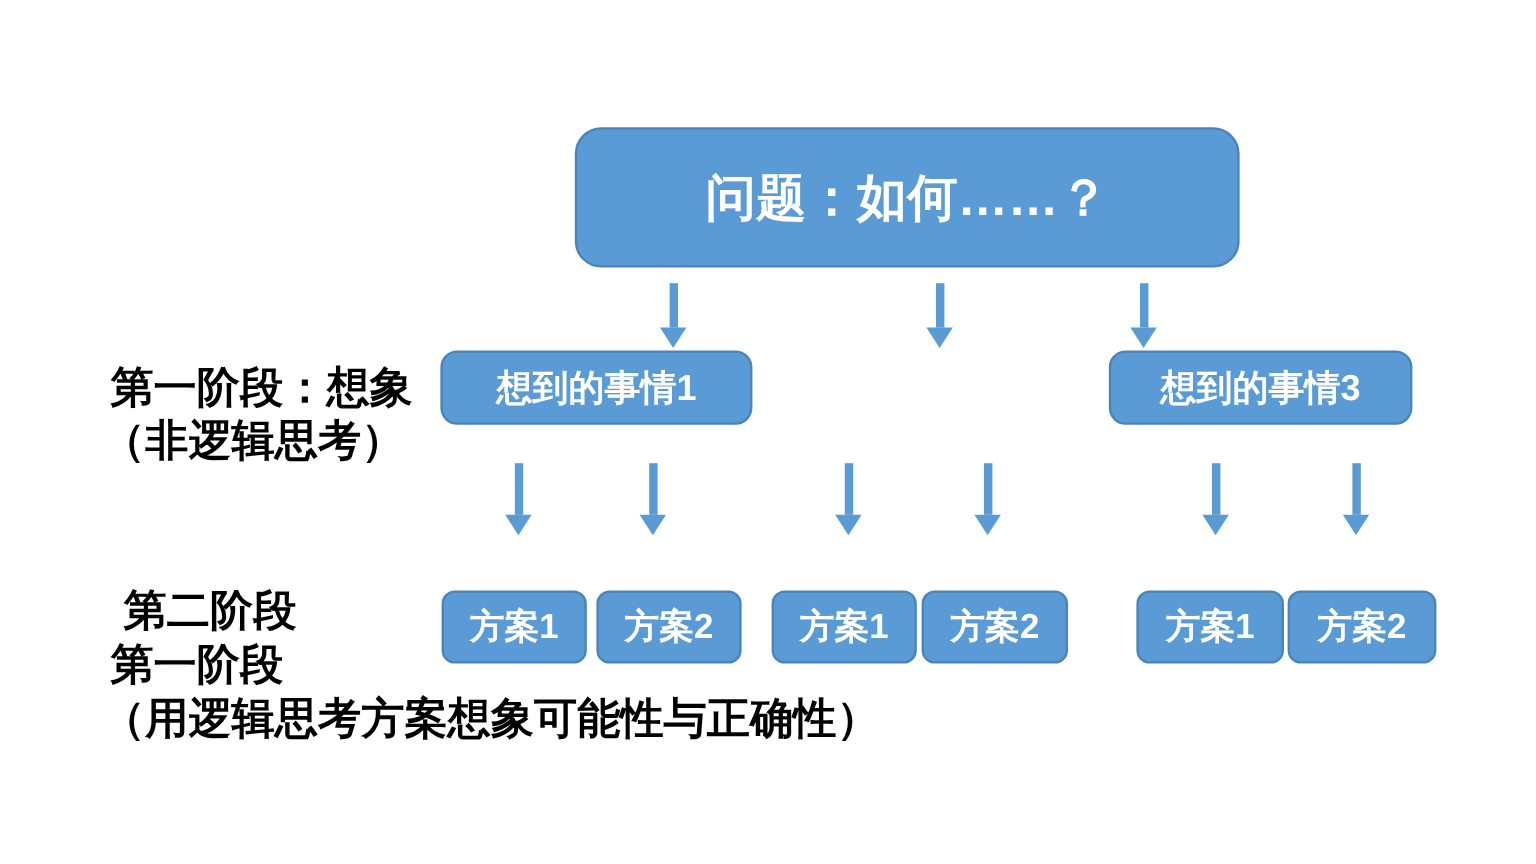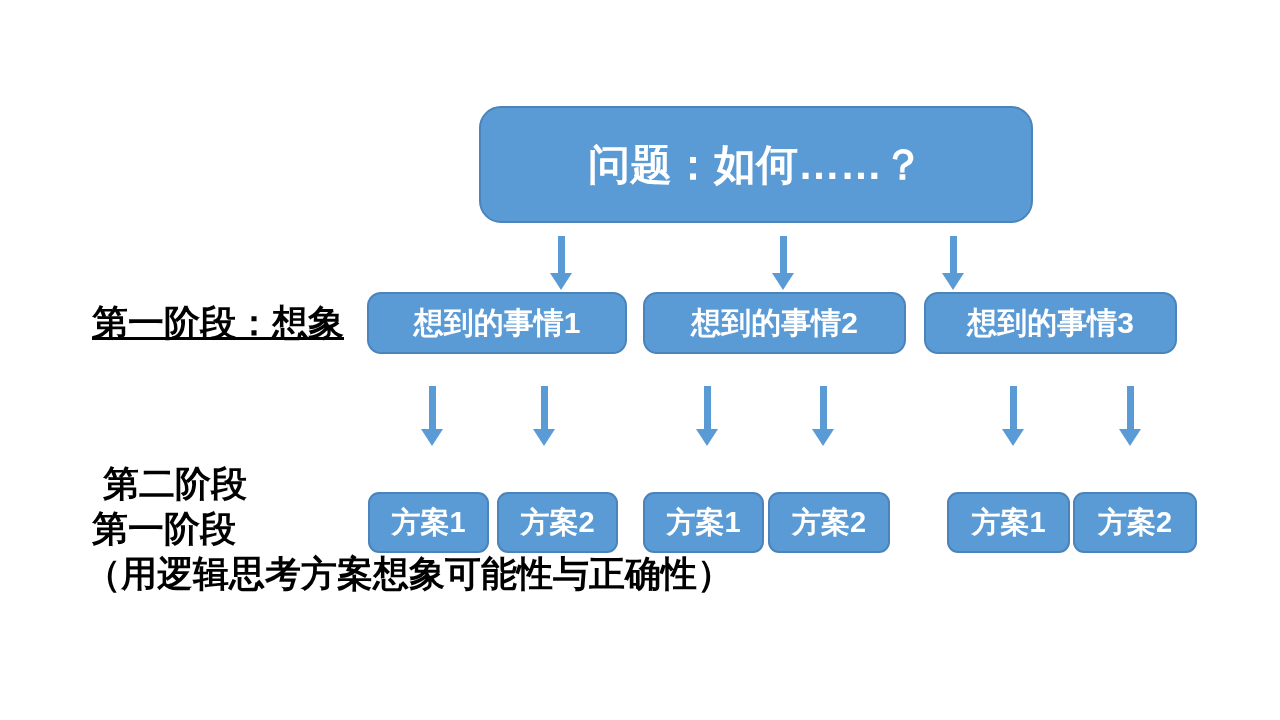--- a/index.html
+++ b/index.html
@@ -100,28 +100,28 @@
     position: absolute;
     color: var(--label-text, #000000);
     font-weight: 700;
     white-space: nowrap;
   }
   .stage-1-label {
     left: 85px; top: 301px;
     font-size: 36px;
     line-height: 44px;
   }
-  .stage-1-label .line:nth-child(1) { text-indent: 7px; text-decoration: underline; }
+  .stage-1-label .line:nth-child(1) { text-indent: 7px; }
 
   .stage-2-label {
     left: 85px; top: 461px;
     font-size: 36px;
     line-height: 45px;
   }
-  .stage-2-label .line:nth-child(1) { text-indent: 18px; }
+  .stage-2-label .line:nth-child(1) { text-indent: 18px; margin-top: 25px; }
   .stage-2-label .line:nth-child(2) { text-indent: 7px; }
 </style>
 </head>
 <body>
 
 <div class="canvas">
 
   <div class="node root-box">问题：如何……？</div>
 
   <div class="arrow a-top a1">
@@ -131,21 +131,20 @@
   <div class="arrow a-top a2">
     <div class="shaft"></div>
     <div class="head"></div>
   </div>
   <div class="arrow a-top a3">
     <div class="shaft"></div>
     <div class="head"></div>
   </div>
 
   <div class="node mid-box mid-1">想到的事情1</div>
-  <div class="node mid-box mid-2">想到的事情2</div>
   <div class="node mid-box mid-3">想到的事情3</div>
 
   <div class="arrow a-mid b1">
     <div class="shaft"></div>
     <div class="head"></div>
   </div>
   <div class="arrow a-mid b2">
     <div class="shaft"></div>
     <div class="head"></div>
   </div>
@@ -168,20 +167,21 @@
 
   <div class="node sol-box sol-1a">方案1</div>
   <div class="node sol-box sol-1b">方案2</div>
   <div class="node sol-box sol-2a">方案1</div>
   <div class="node sol-box sol-2b">方案2</div>
   <div class="node sol-box sol-3a">方案1</div>
   <div class="node sol-box sol-3b">方案2</div>
 
   <div class="stage-label stage-1-label">
     <div class="line">第一阶段：想象</div>
+    <div class="line">（非逻辑思考）</div>
   </div>
 
   <div class="stage-label stage-2-label">
     <div class="line">第二阶段</div>
     <div class="line">第一阶段</div>
     <div class="line">（用逻辑思考方案想象可能性与正确性）</div>
   </div>
 
 </div>
 

